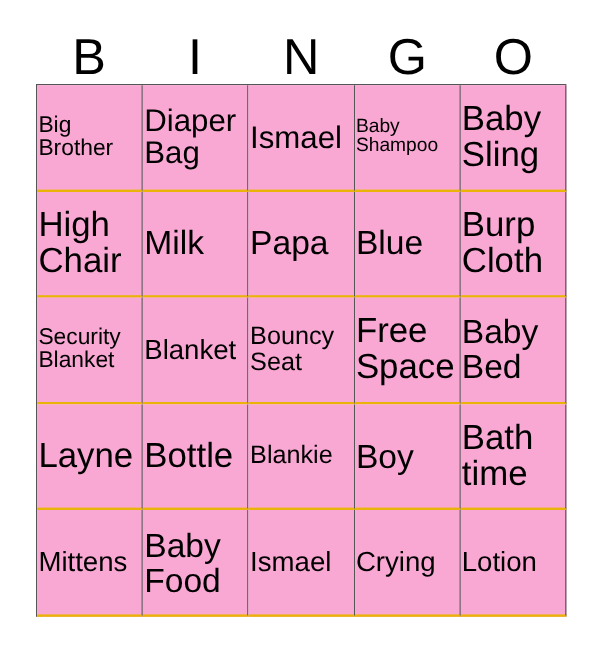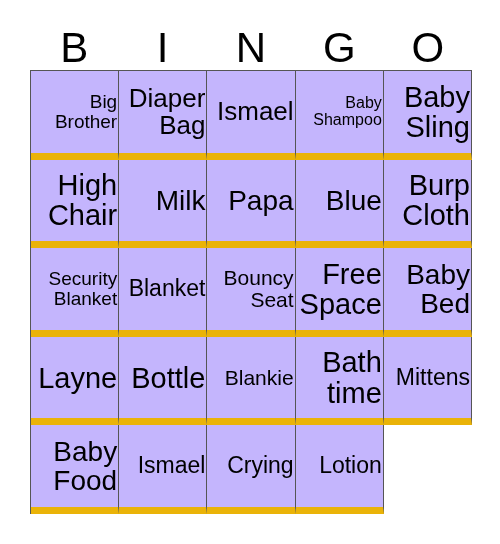--- a/index.html
+++ b/index.html
@@ -53,28 +53,28 @@
     display: grid;
     grid-template-columns: repeat(5, 1fr);
     grid-template-rows: repeat(5, 1fr);
     border-top: 1px solid #555555;
     border-left: 1px solid #555555;
     box-sizing: border-box;
     background: #ffffff;
   }
   .cell {
     border-right: 1px solid #555555;
-    border-bottom: 7px solid #eab308;
+    border-bottom: 2px solid #eab308;
     box-sizing: border-box;
     display: flex;
     align-items: center;
     justify-content: center;
-    text-align: right;
+    text-align: left;
     overflow: hidden;
-    background: #c4b5fd;
+    background: #f9a8d4;
     padding: 0 1px;
   }
   .cell .cell-text {
     display: block;
     width: 100%;
     line-height: 1.04;
     white-space: pre-line;
     word-break: normal;
   }
 
@@ -162,20 +162,23 @@
     <div class="cell">
         <span class="cell-text fs-xl">Layne</span>
       </div>
     <div class="cell">
         <span class="cell-text fs-xl">Bottle</span>
       </div>
     <div class="cell">
         <span class="cell-text fs-smd">Blankie</span>
       </div>
     <div class="cell">
+        <span class="cell-text fs-xxl">Boy</span>
+      </div>
+    <div class="cell">
         <span class="cell-text fs-xl">Bath
 time</span>
       </div>
 
     <div class="cell">
         <span class="cell-text fs-md">Mittens</span>
       </div>
     <div class="cell">
         <span class="cell-text fs-xxl">Baby
 Food</span>

